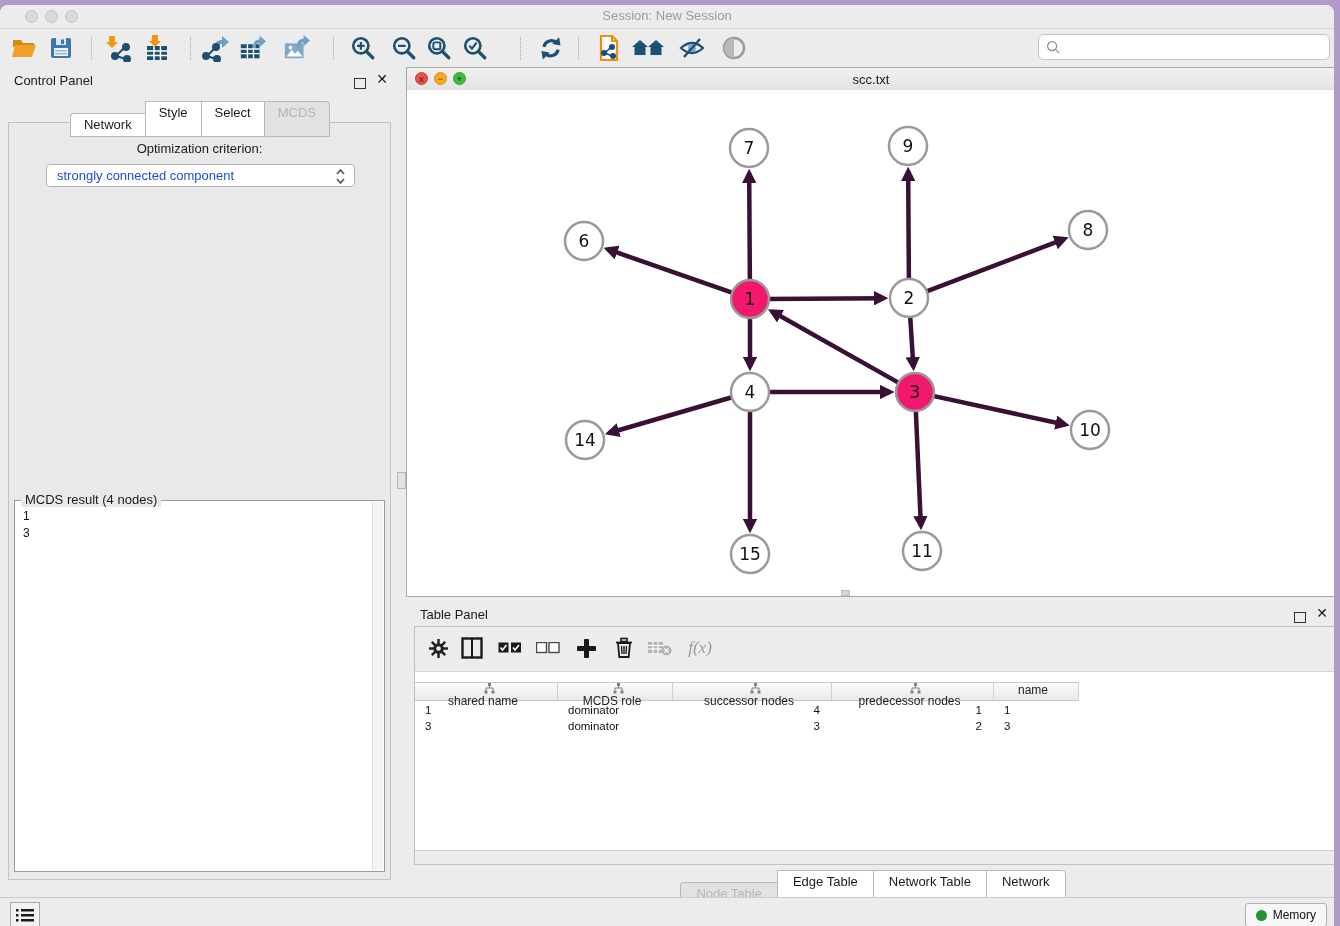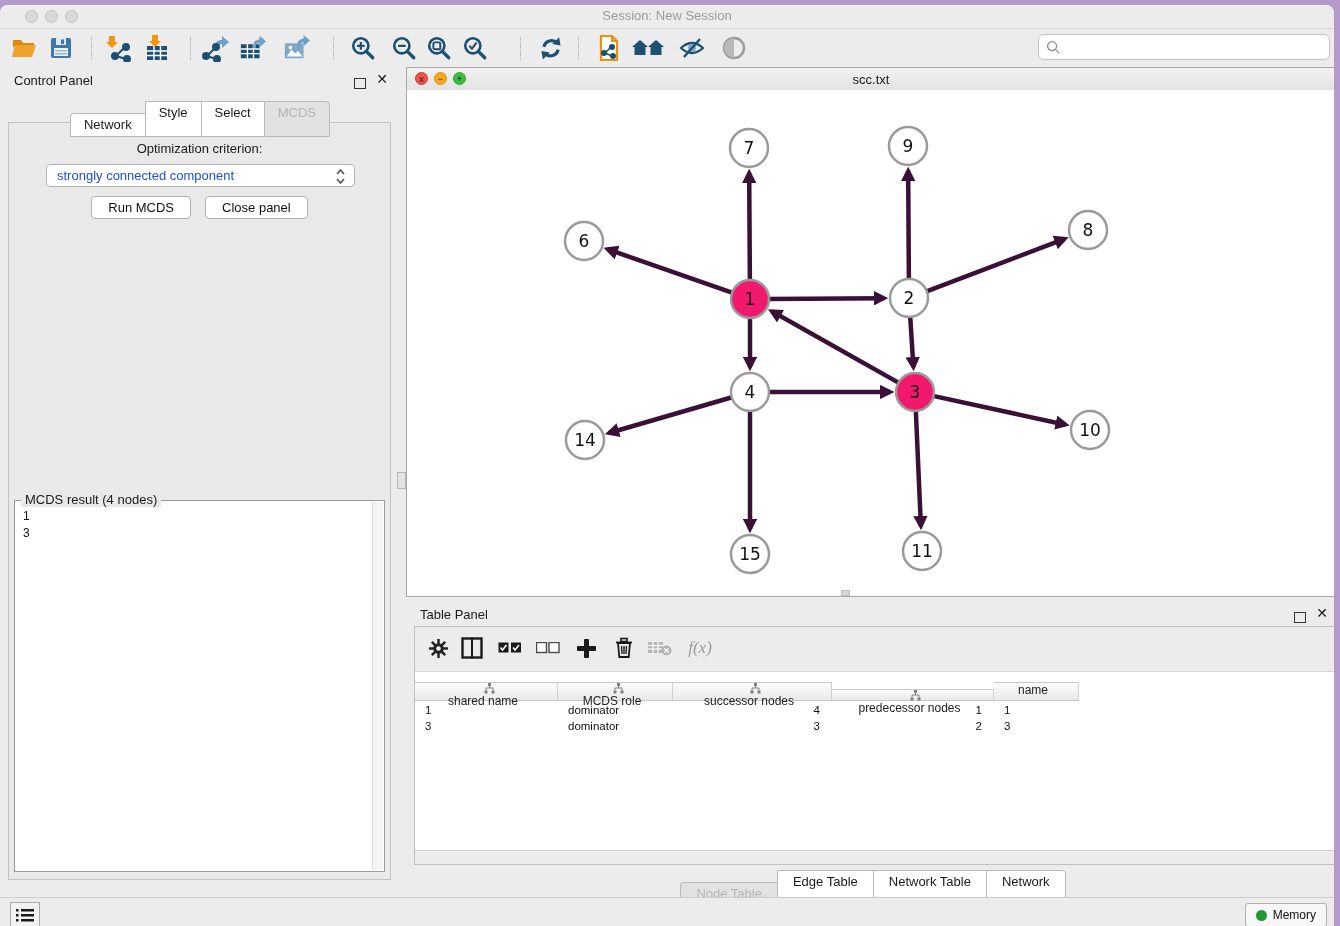--- a/index.html
+++ b/index.html
@@ -266,24 +266,20 @@
   <div class="cp-body">
     <div class="opt-label">Optimization criterion:</div>
     <div class="criterion-select">
       <span>strongly connected component</span>
       <span class="stepper">
         <svg width="11" height="17" viewBox="0 0 11 17">
             <polyline points="2,6 5.5,2 9,6" fill="none" stroke="#555" stroke-width="1.7"></polyline>
             <polyline points="2,11 5.5,15 9,11" fill="none" stroke="#555" stroke-width="1.7"></polyline>
           </svg>
       </span>
-    </div>
-    <div class="cp-buttons">
-      <button class="btn">Run MCDS</button>
-      <button class="btn">Close panel</button>
     </div>
     <div class="result-group">
       <span class="result-legend">MCDS result (4 nodes)</span>
       <div class="result-list">
           <div class="result-line">1</div>
           <div class="result-line">3</div>
         </div>
       <div class="result-scroll"></div>
     </div>
   </div>
@@ -446,21 +442,21 @@
           <svg class="tree-ico" width="11" height="11" viewBox="0 0 11 11">
             <g fill="#808080">
               <rect x="4" y="0" width="3" height="3"></rect>
               <rect x="0.5" y="7.5" width="3" height="3"></rect>
               <rect x="7.5" y="7.5" width="3" height="3"></rect>
             </g>
             <path d="M5.5 3v2 M2 7.5V5h7v2.5" fill="none" stroke="#808080"></path>
           </svg>
           <span>successor nodes</span>
         </div>
-        <div class="th" style="width: 162px; margin-top: 7px;">
+        <div class="th" style="width: 162px;">
           <svg class="tree-ico" width="11" height="11" viewBox="0 0 11 11">
             <g fill="#808080">
               <rect x="4" y="0" width="3" height="3"></rect>
               <rect x="0.5" y="7.5" width="3" height="3"></rect>
               <rect x="7.5" y="7.5" width="3" height="3"></rect>
             </g>
             <path d="M5.5 3v2 M2 7.5V5h7v2.5" fill="none" stroke="#808080"></path>
           </svg>
           <span>predecessor nodes</span>
         </div>

